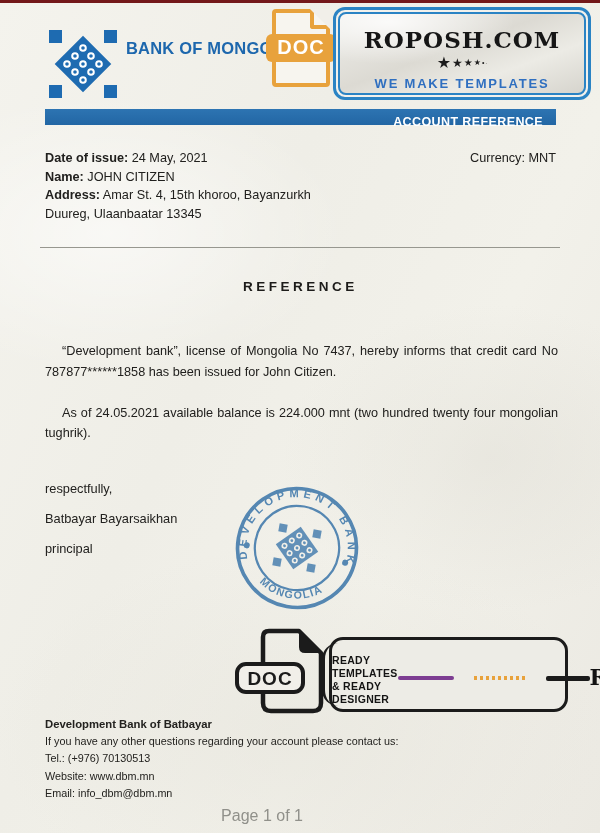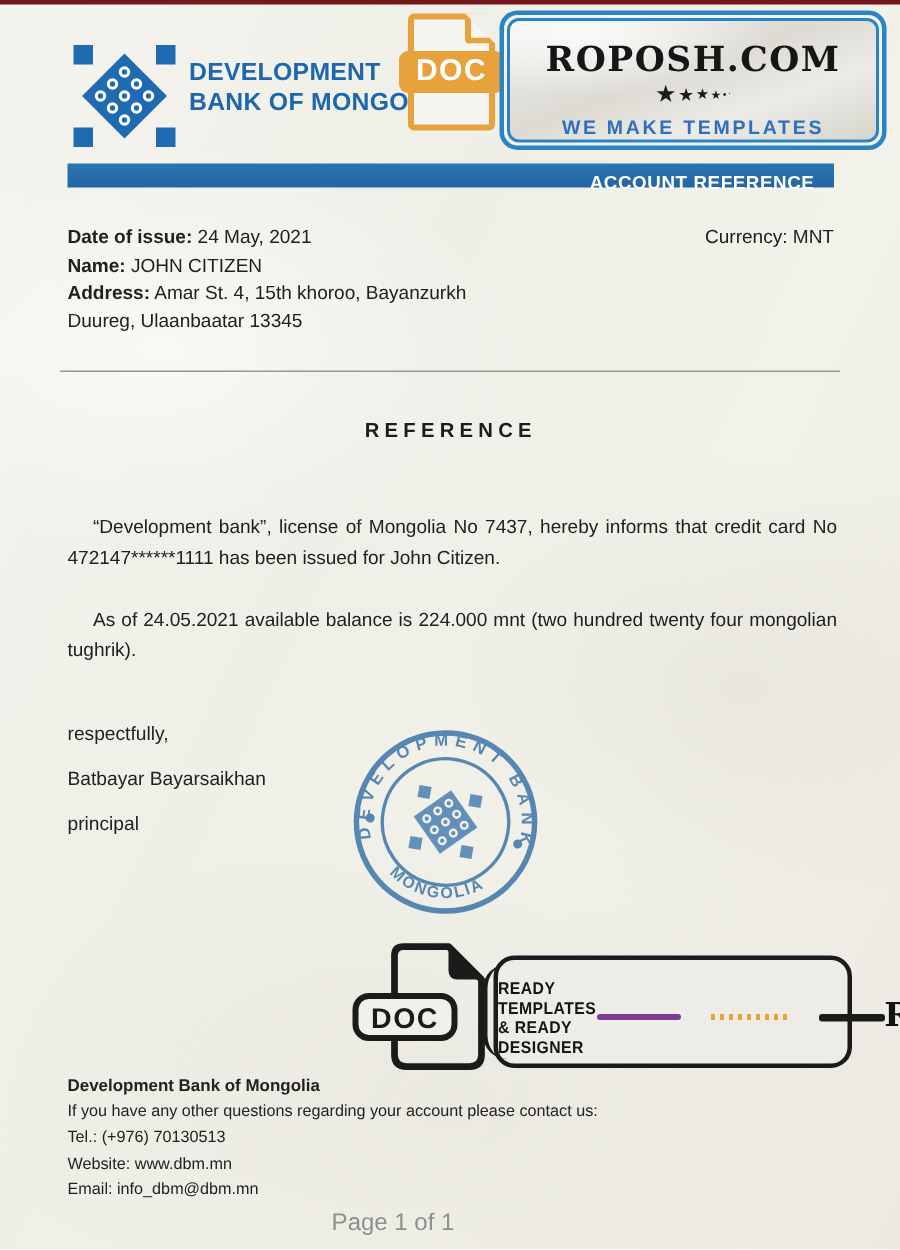--- a/index.html
+++ b/index.html
@@ -143,21 +143,20 @@
         <circle cx="20" cy="36" r="2.8"></circle>
           <circle cx="36" cy="36" r="2.8"></circle>
           <circle cx="52" cy="36" r="2.8"></circle>
         <circle cx="28" cy="44" r="2.8"></circle>
           <circle cx="44" cy="44" r="2.8"></circle>
           <circle cx="36" cy="52" r="2.8"></circle>
       </g>
     </svg>
   </div>
   <div class="bank-name">
-    <div>DEVELOPMENT</div>
     <div>BANK OF MONGOLIA</div>
   </div>
 
   <div class="doc-top">
     <div class="page"></div>
     <div class="fold-line"></div>
     <div class="fold"></div>
     <div class="band">DOC</div>
   </div>
 
@@ -198,21 +197,21 @@
       <span>Amar St. 4, 15th khoroo, Bayanzurkh</span>
     </div>
     <div>Duureg, Ulaanbaatar 13345</div>
   </div>
 
   <div class="rule"></div>
 
   <div class="ref-heading">REFERENCE</div>
 
   <div class="body-text">
-    <p>“Development bank”, license of Mongolia No 7437, hereby informs that credit card No 472147******1111 has been issued for John Citizen.</p>
+    <p>“Development bank”, license of Mongolia No 7437, hereby informs that credit card No 787877******1858 has been issued for John Citizen.</p>
     <p>As of 24.05.2021 available balance is 224.000 mnt (two hundred twenty four mongolian tughrik).</p>
   </div>
 
   <div class="signature">
     <div>respectfully,</div>
     <div>Batbayar Bayarsaikhan</div>
     <div>principal</div>
   </div>
 
   <div class="stamp">
@@ -267,21 +266,21 @@
     <div class="tagline">READY TEMPLATES &amp; READY DESIGNER</div>
     <div class="dividers">
       <div class="div-purple"></div>
       <div class="div-orange"></div>
       <div class="div-black"></div>
     </div>
     <div class="site">ROPOSH.COM</div>
   </div>
 
   <div class="footer">
-    <div class="fb">Development Bank of Mongolia</div>
+    <div class="fb">Development Bank of Batbayar</div>
     <div>If you have any other questions regarding your account please contact us:</div>
     <div>Tel.: (+976) 70130513</div>
     <div>Website: www.dbm.mn</div>
     <div>Email: info_dbm@dbm.mn</div>
   </div>
 
   <div class="page-indicator">Page 1 of 1</div>
 </div>
 
 </body></html>

